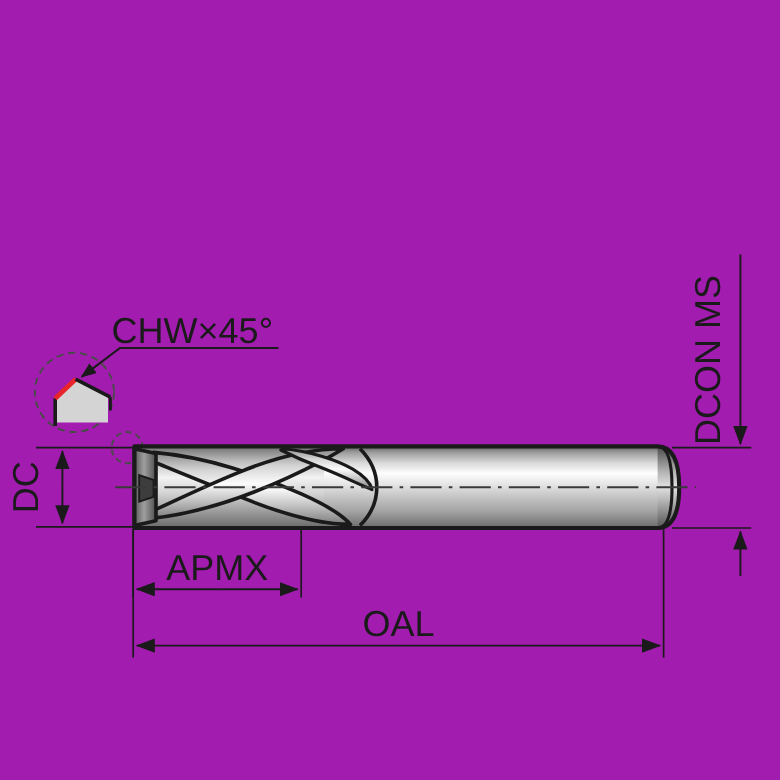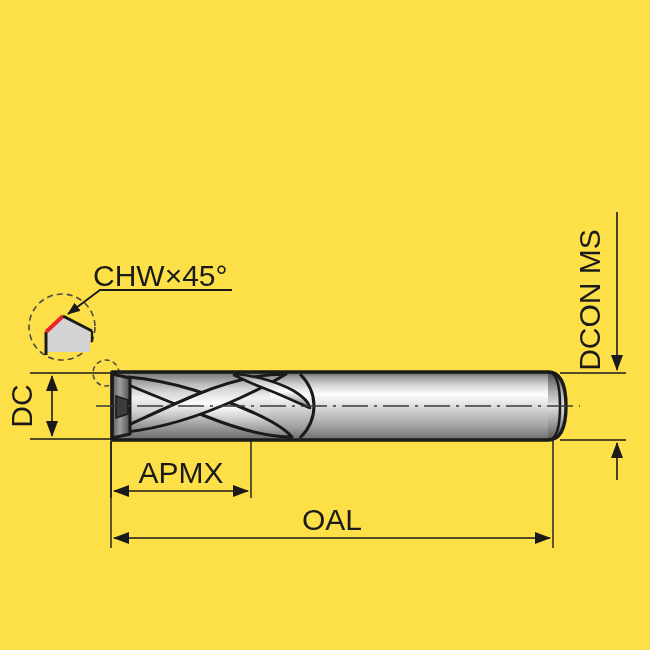--- a/index.html
+++ b/index.html
@@ -4,21 +4,21 @@
 <style>
   html, body {
     margin: 0;
     padding: 0;
     background: #ffffff;
   }
   #drawing-root {
     position: relative;
     width: 650px;
     height: 650px;
-    background: #fde047;
+    background: #a21caf;
     font-family: "Liberation Sans", sans-serif;
     overflow: hidden;
   }
   #drawing-svg {
     display: block;
     width: 650px;
     height: 650px;
   }
   .dim-label {
     font-family: "Liberation Sans", sans-serif;

